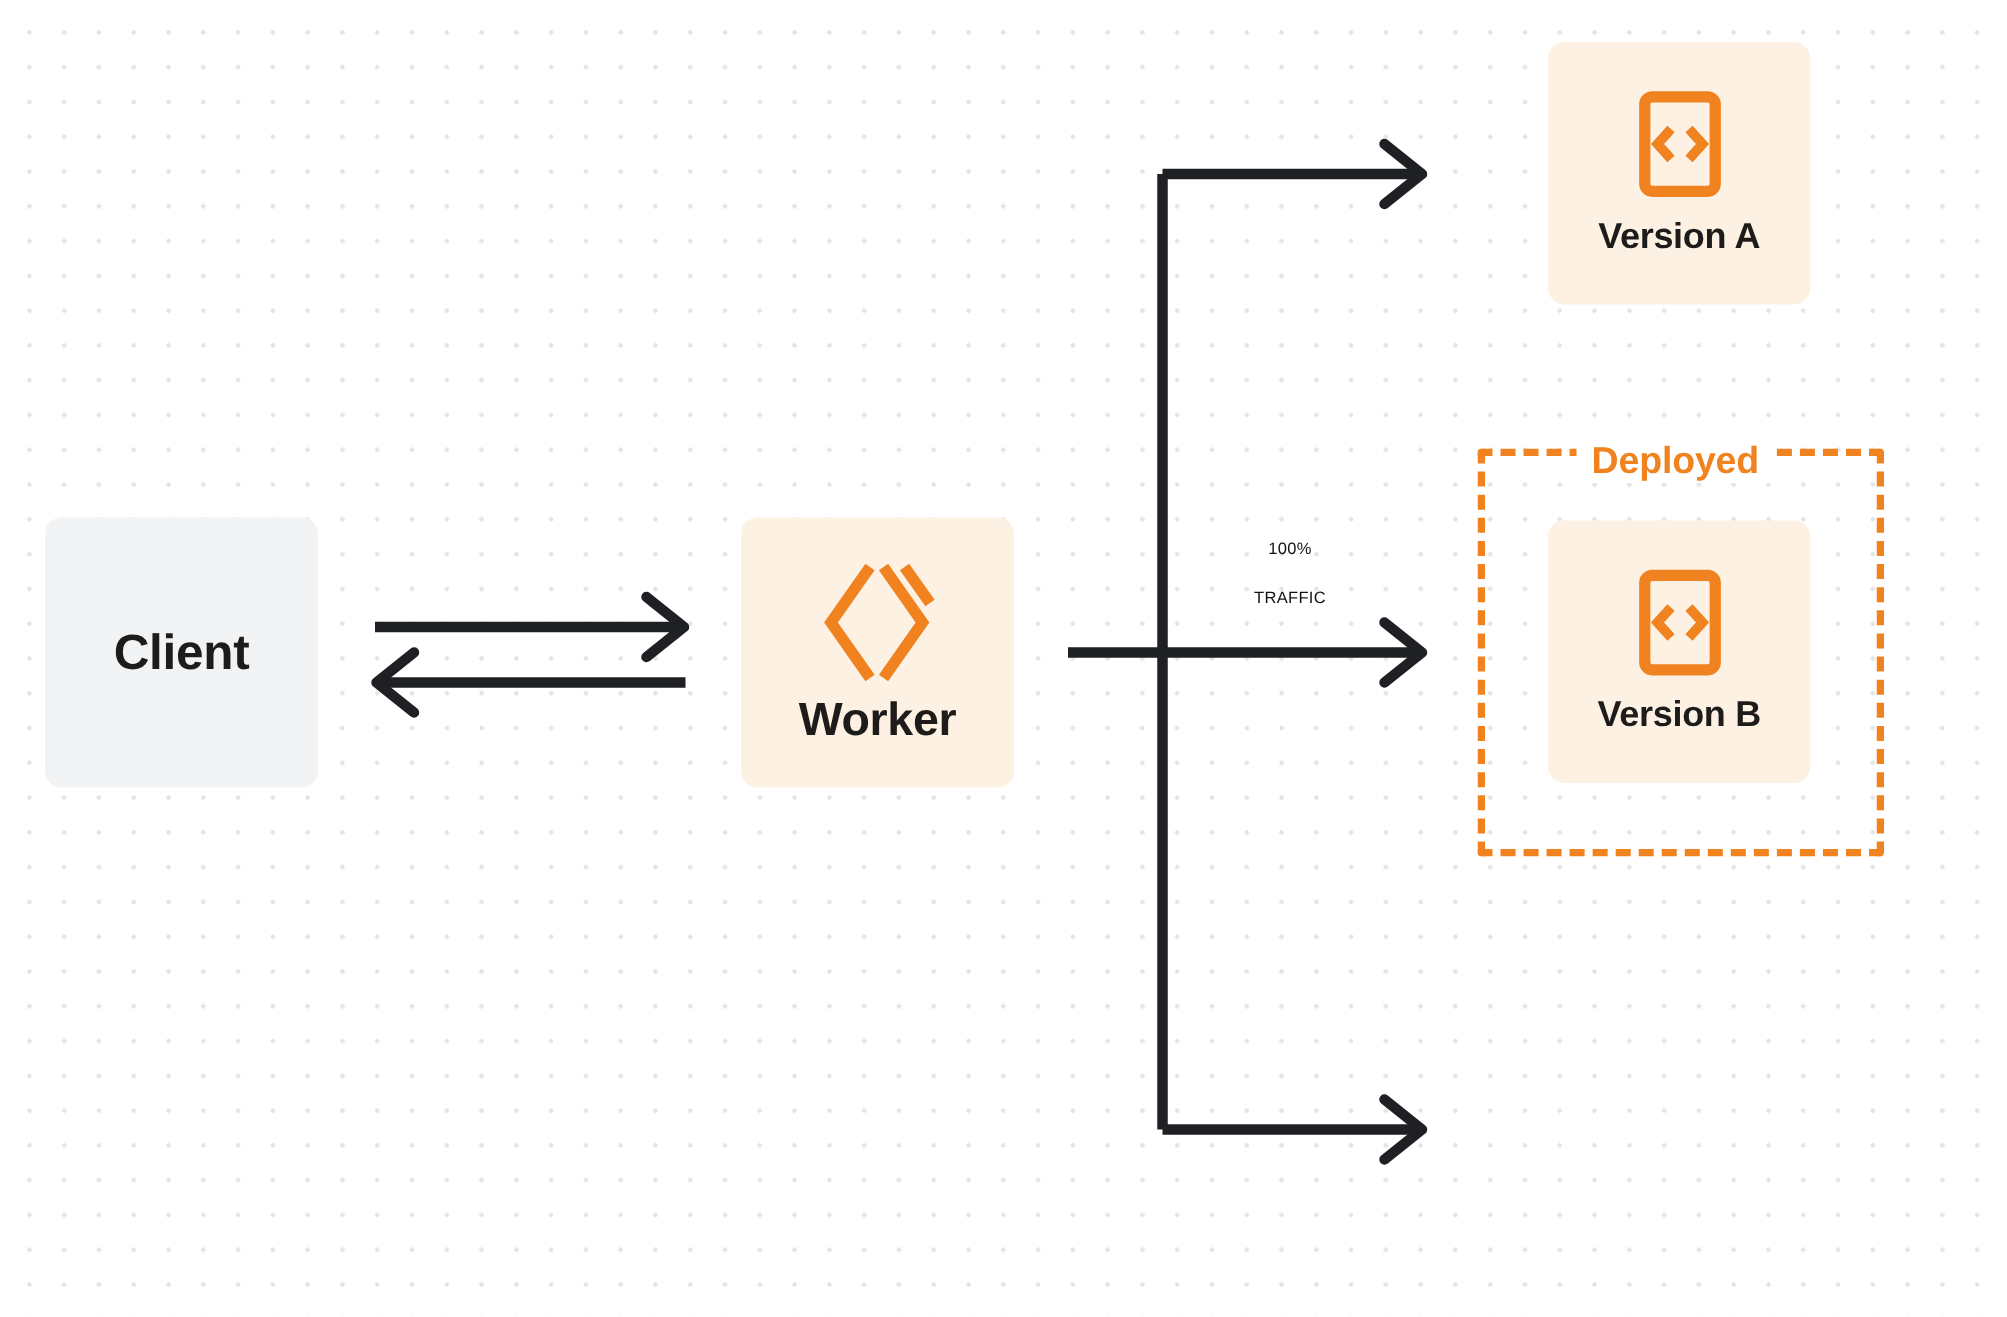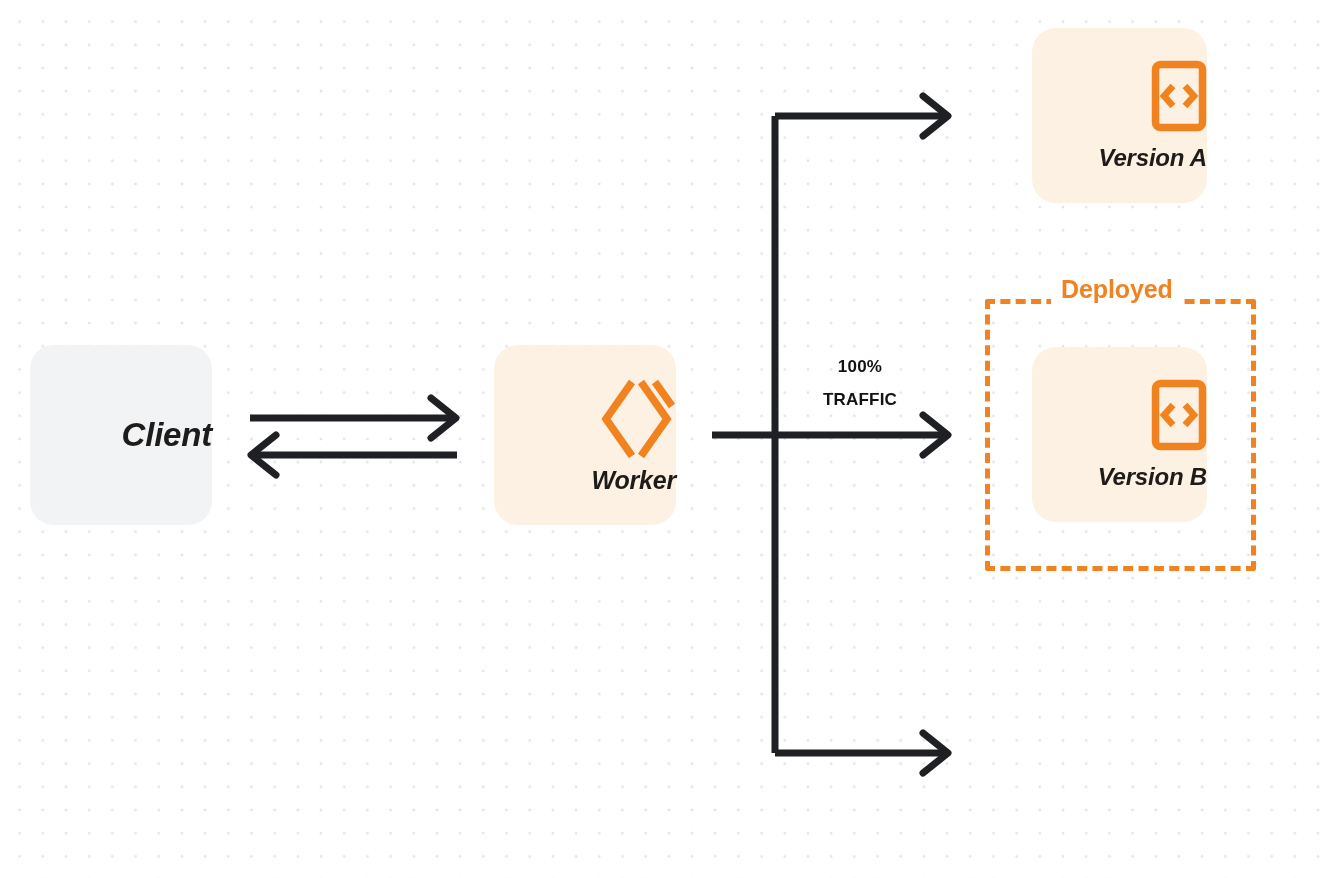--- a/index.html
+++ b/index.html
@@ -16,27 +16,26 @@
     background-size: 23.2px 23.2px;
     background-position: 8px 10px;
     overflow: hidden;
     font-family: "Liberation Sans", sans-serif;
     -webkit-font-smoothing: antialiased;
   }
 
   
   .node {
     position: absolute;
-    border-radius: 24px;
+    border-radius: 11px;
     display: flex;
     flex-direction: column;
-    align-items: flex-end;
+    align-items: center;
     justify-content: center;
     box-sizing: border-box;
-    font-style: italic;
   }
   .node-label {
     font-weight: bold;
     color: #1d1c1a;
     letter-spacing: -0.2px;
     white-space: nowrap;
   }
 
   
   .client-node {
@@ -49,21 +48,21 @@
   .client-node .node-label { font-size: 33px; }
 
   
   .worker-node {
     left: 494px;
     top: 345px;
     width: 182px;
     height: 180px;
     background: #fdf1e3;
   }
-  .worker-node .node-label { font-size: 25px; margin-top: 4px; }
+  .worker-node .node-label { font-size: 31px; margin-top: 4px; }
 
   
   .version-node {
     left: 1032px;
     width: 175px;
     height: 175px;
     background: #fdf1e3;
   }
   .version-node .node-label { font-size: 24px; margin-top: 12px; }
   .version-a { top: 28px; }
@@ -84,41 +83,41 @@
     top: 299px;
     width: 271px;
     height: 272px;
     border: 5px dashed #f0821f;
     border-radius: 3px;
     box-sizing: border-box;
   }
   .deployed-label {
     position: absolute;
     left: 1051px;
-    top: 274px;
+    top: 292px;
     padding: 0 10px;
     background: #ffffff;
     color: #f0821f;
     font-size: 25px;
     font-weight: bold;
     letter-spacing: -0.1px;
     line-height: 30px;
     white-space: nowrap;
   }
 
   
   .traffic-label {
     position: absolute;
     left: 797px;
     top: 350px;
     width: 126px;
     text-align: center;
     color: #14110f;
-    font-size: 17px;
-    font-weight: bold;
+    font-size: 11px;
+    font-weight: normal;
     line-height: 33px;
     letter-spacing: 0.2px;
   }
 
   
   .arrows {
     position: absolute;
     left: 0;
     top: 0;
     width: 1338px;

